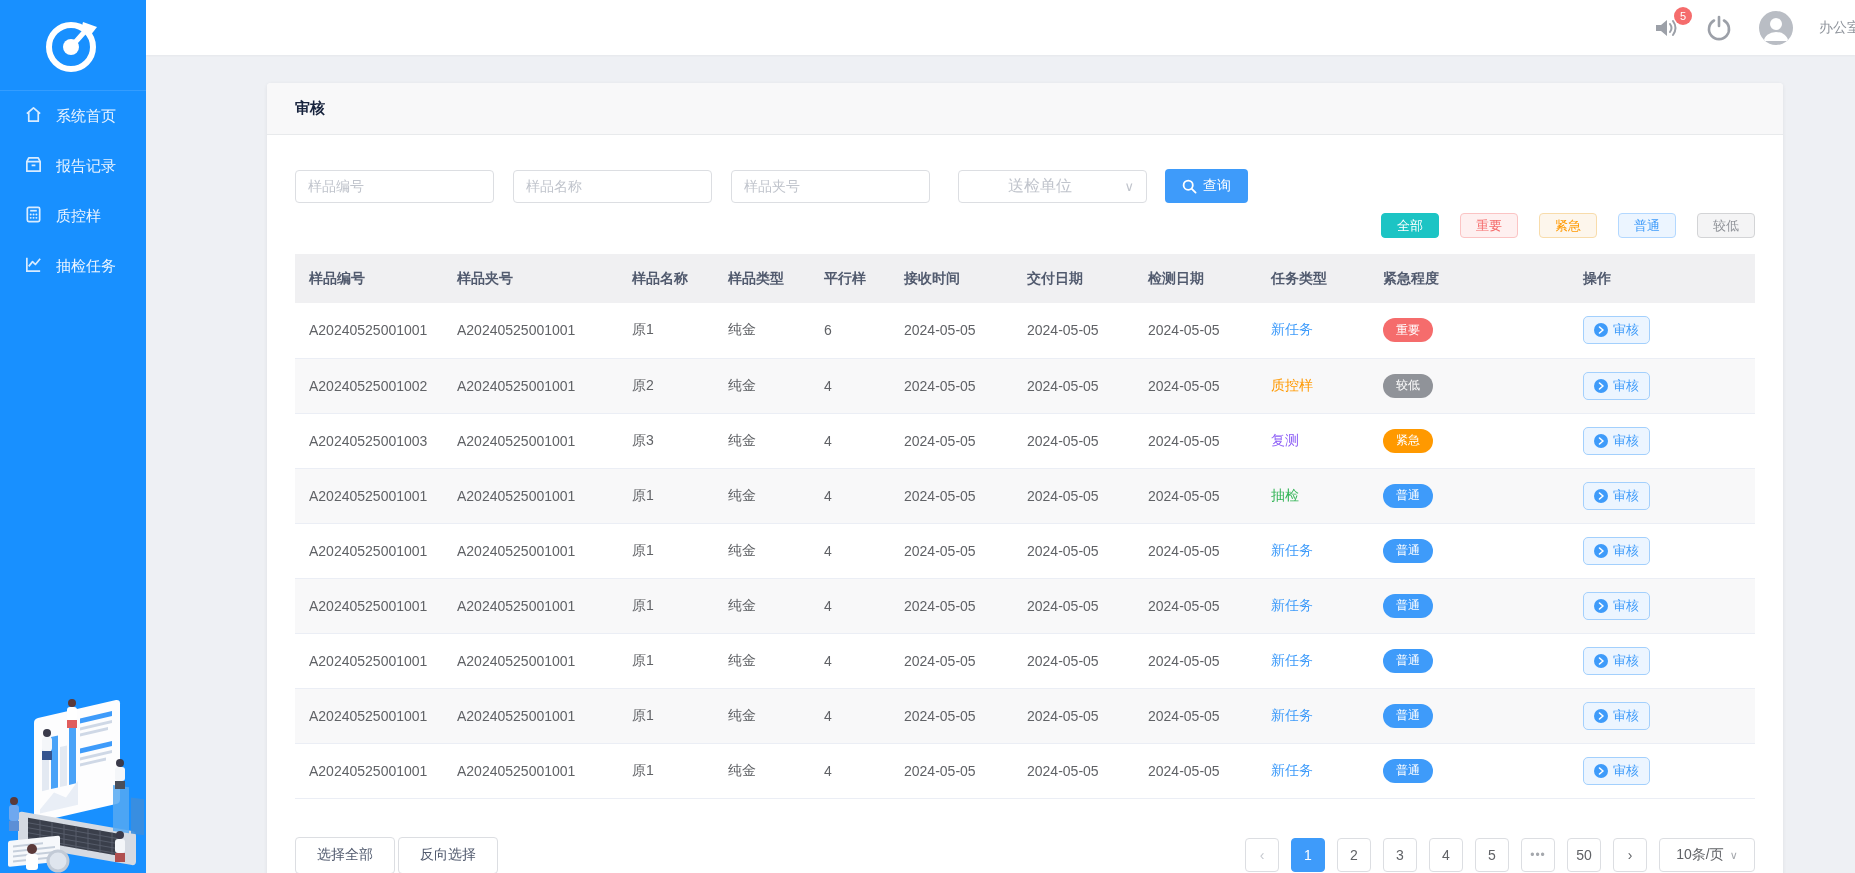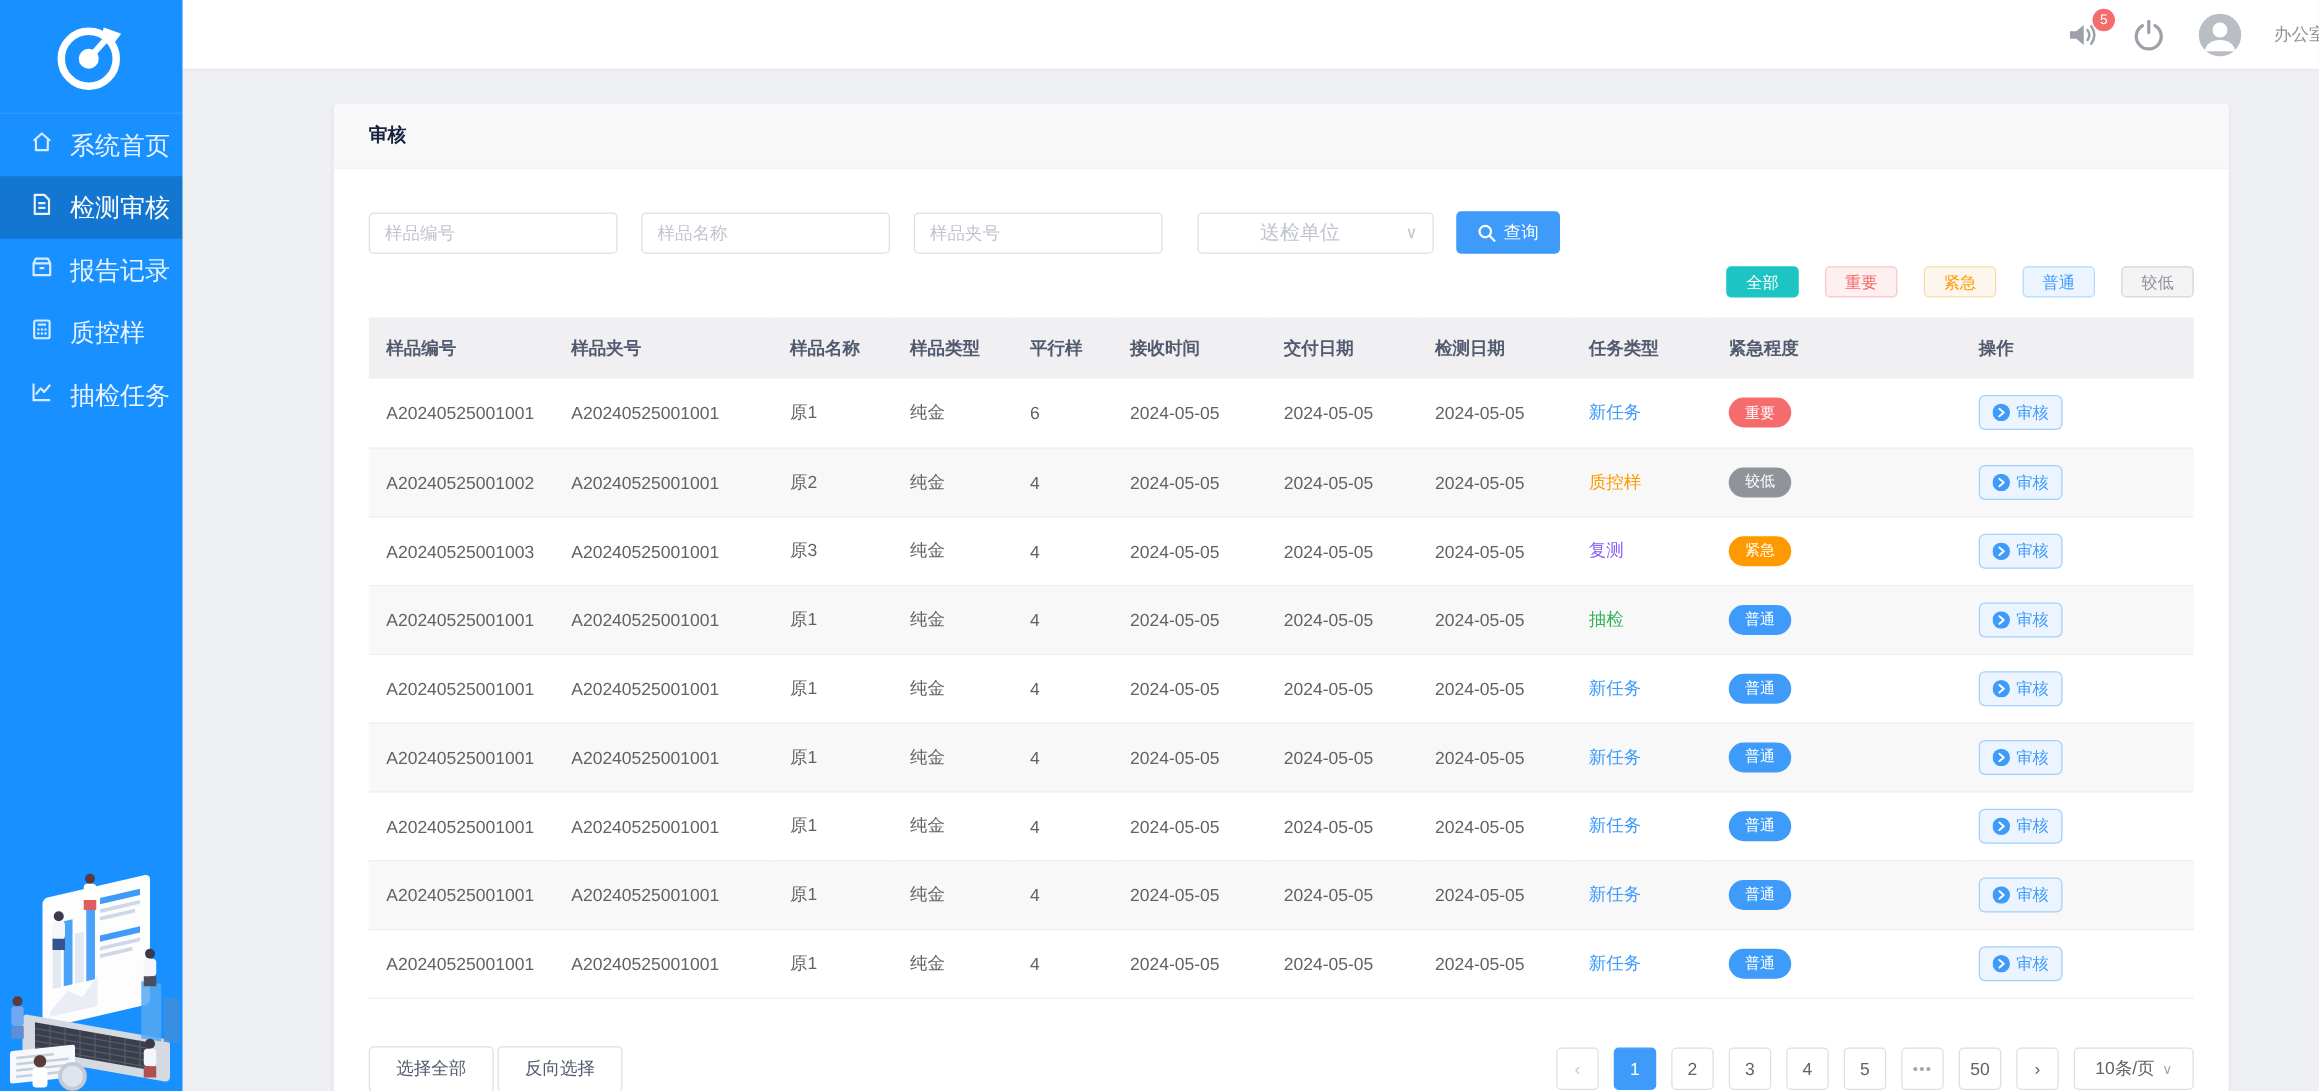--- a/index.html
+++ b/index.html
@@ -5,21 +5,21 @@
   * { margin:0; padding:0; box-sizing:border-box; }
   html,body { width:1855px; height:873px; overflow:hidden;
     font-family:"Liberation Sans","DejaVu Sans",sans-serif; background:#eef0f4; }
 
   
   .sidebar { position:absolute; left:0; top:0; width:146px; height:873px;
     background:#1890ff; z-index:30; overflow:hidden; }
   .logo-wrap { height:90px; display:flex; align-items:center; justify-content:center; }
   .menu { border-top:1px solid rgba(255,255,255,.12); }
   .menu-item { height:50px; display:flex; align-items:center; padding-left:24px;
-    gap:13px; color:#eaf4ff; font-size:20px; cursor:pointer; }
+    gap:13px; color:#eaf4ff; font-size:15px; cursor:pointer; }
   .menu-item svg { flex:0 0 auto; opacity:.92; }
   .menu-item.active { background:rgba(0,0,0,.18); color:#fff; }
   .illu { position:absolute; bottom:0; left:0; }
 
   
   .topbar { position:absolute; left:146px; top:0; right:0; height:55px; background:#fff;
     z-index:20; box-shadow:0 1px 2px rgba(0,0,0,.04); }
   .hright { position:absolute; right:-24px; top:0; height:55px; display:flex;
     align-items:center; gap:26px; }
   .icon-btn { position:relative; display:flex; align-items:center; cursor:pointer; }
@@ -109,27 +109,20 @@
       <path d="M29 33 L45 15" stroke="#fff" stroke-width="5" stroke-linecap="round"></path>
       <path d="M41 8 l14 5 -7 9 -9 -6 z" fill="#fff"></path>
     </svg>
   </div>
   <nav class="menu" id="menu">
       <div class="menu-item">
         <span><svg width="19" height="19" viewBox="0 0 20 20">
             <path d="M3 9 L10 3 L17 9 M5 8 V17 h10 V8" fill="none" stroke="#eaf4ff" stroke-width="1.8" stroke-linejoin="round"></path>
           </svg></span>
         <span>系统首页</span>
-      </div>
-      <div class="menu-item active">
-        <span><svg width="19" height="19" viewBox="0 0 20 20">
-            <path d="M4 2 h8 l4 4 v12 h-12 z" fill="none" stroke="#fff" stroke-width="1.8" stroke-linejoin="round"></path>
-            <path d="M7 9 h6 M7 13 h6" stroke="#fff" stroke-width="1.8"></path>
-          </svg></span>
-        <span>检测审核</span>
       </div>
       <div class="menu-item">
         <span><svg width="19" height="19" viewBox="0 0 20 20">
             <path d="M3 7 l2-4 h10 l2 4 v10 h-14 z" fill="none" stroke="#eaf4ff" stroke-width="1.8" stroke-linejoin="round"></path>
             <path d="M3 7 h14 M8 11 h4" stroke="#eaf4ff" stroke-width="1.8"></path>
           </svg></span>
         <span>报告记录</span>
       </div>
       <div class="menu-item">
         <span><svg width="19" height="19" viewBox="0 0 20 20">

